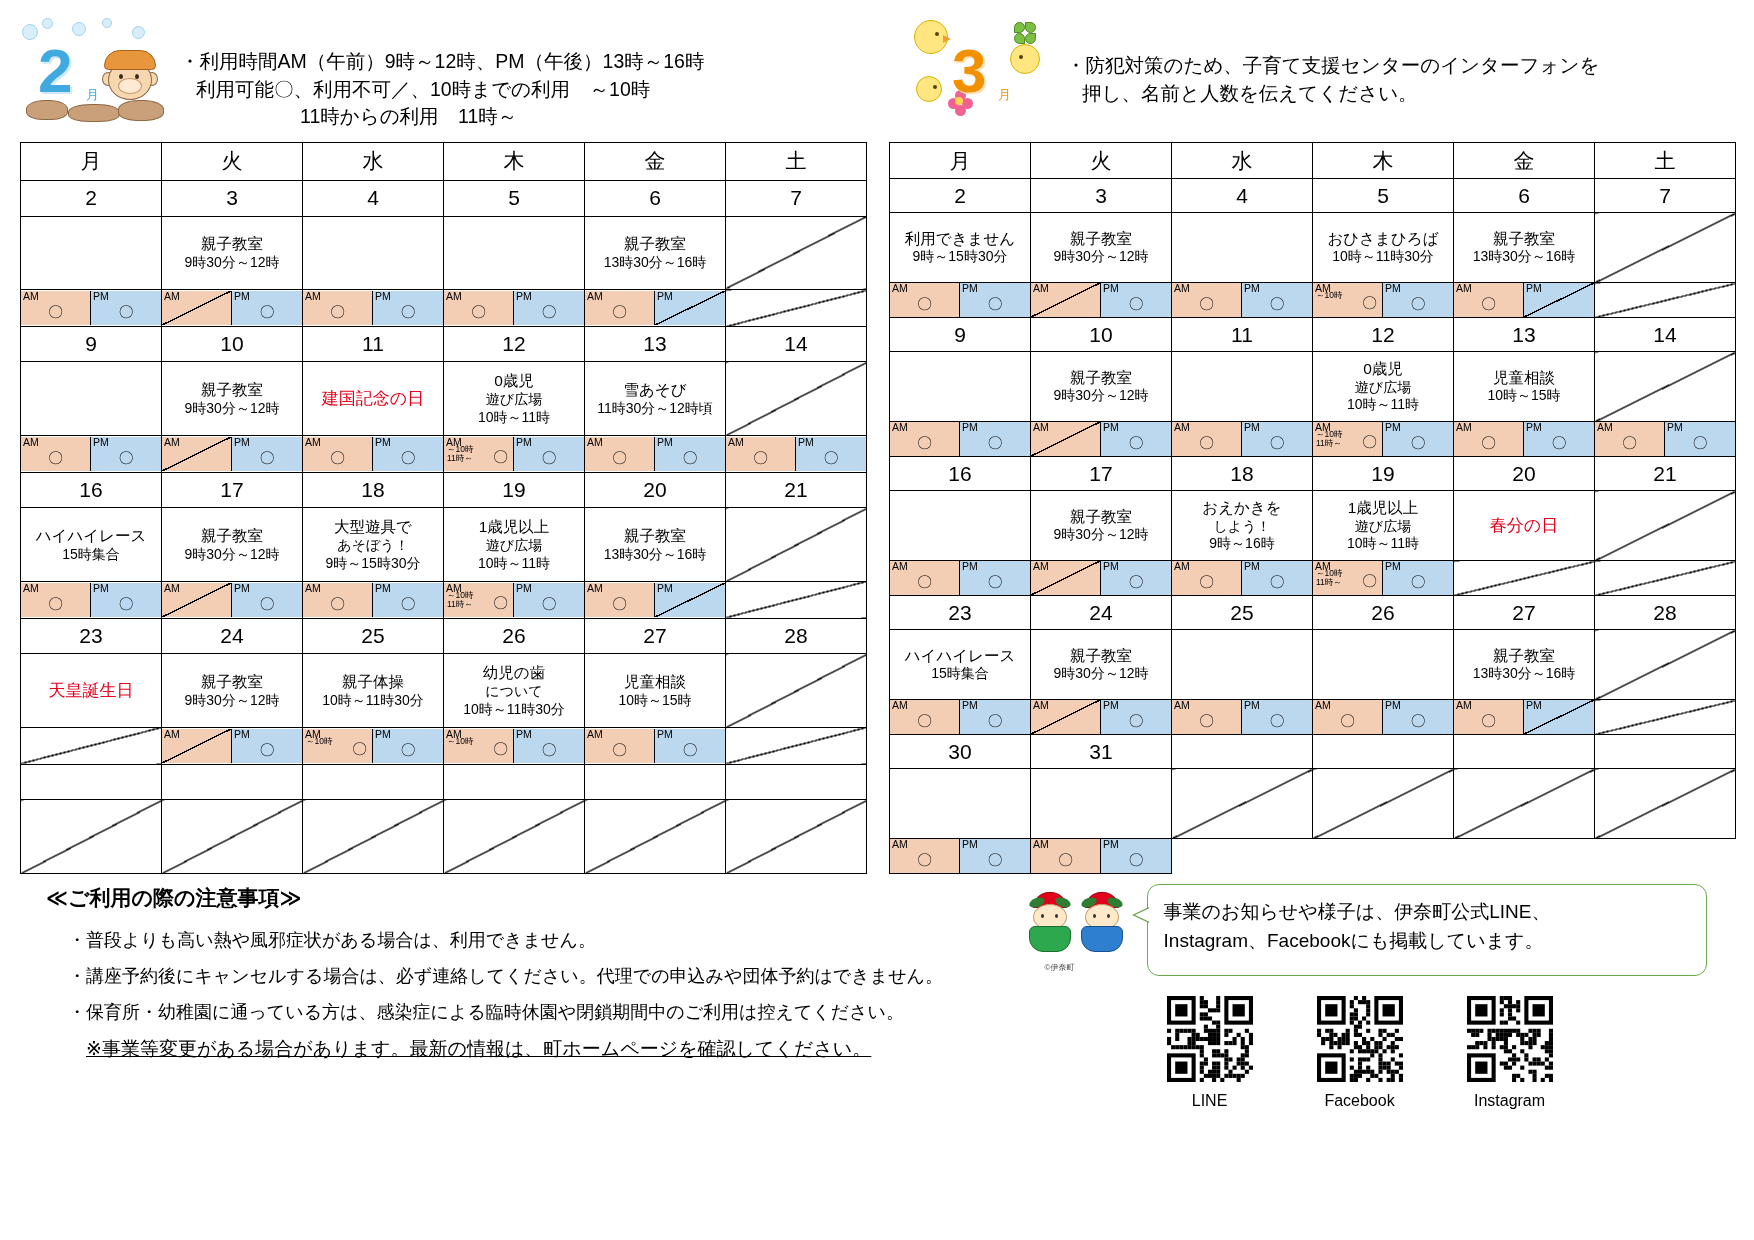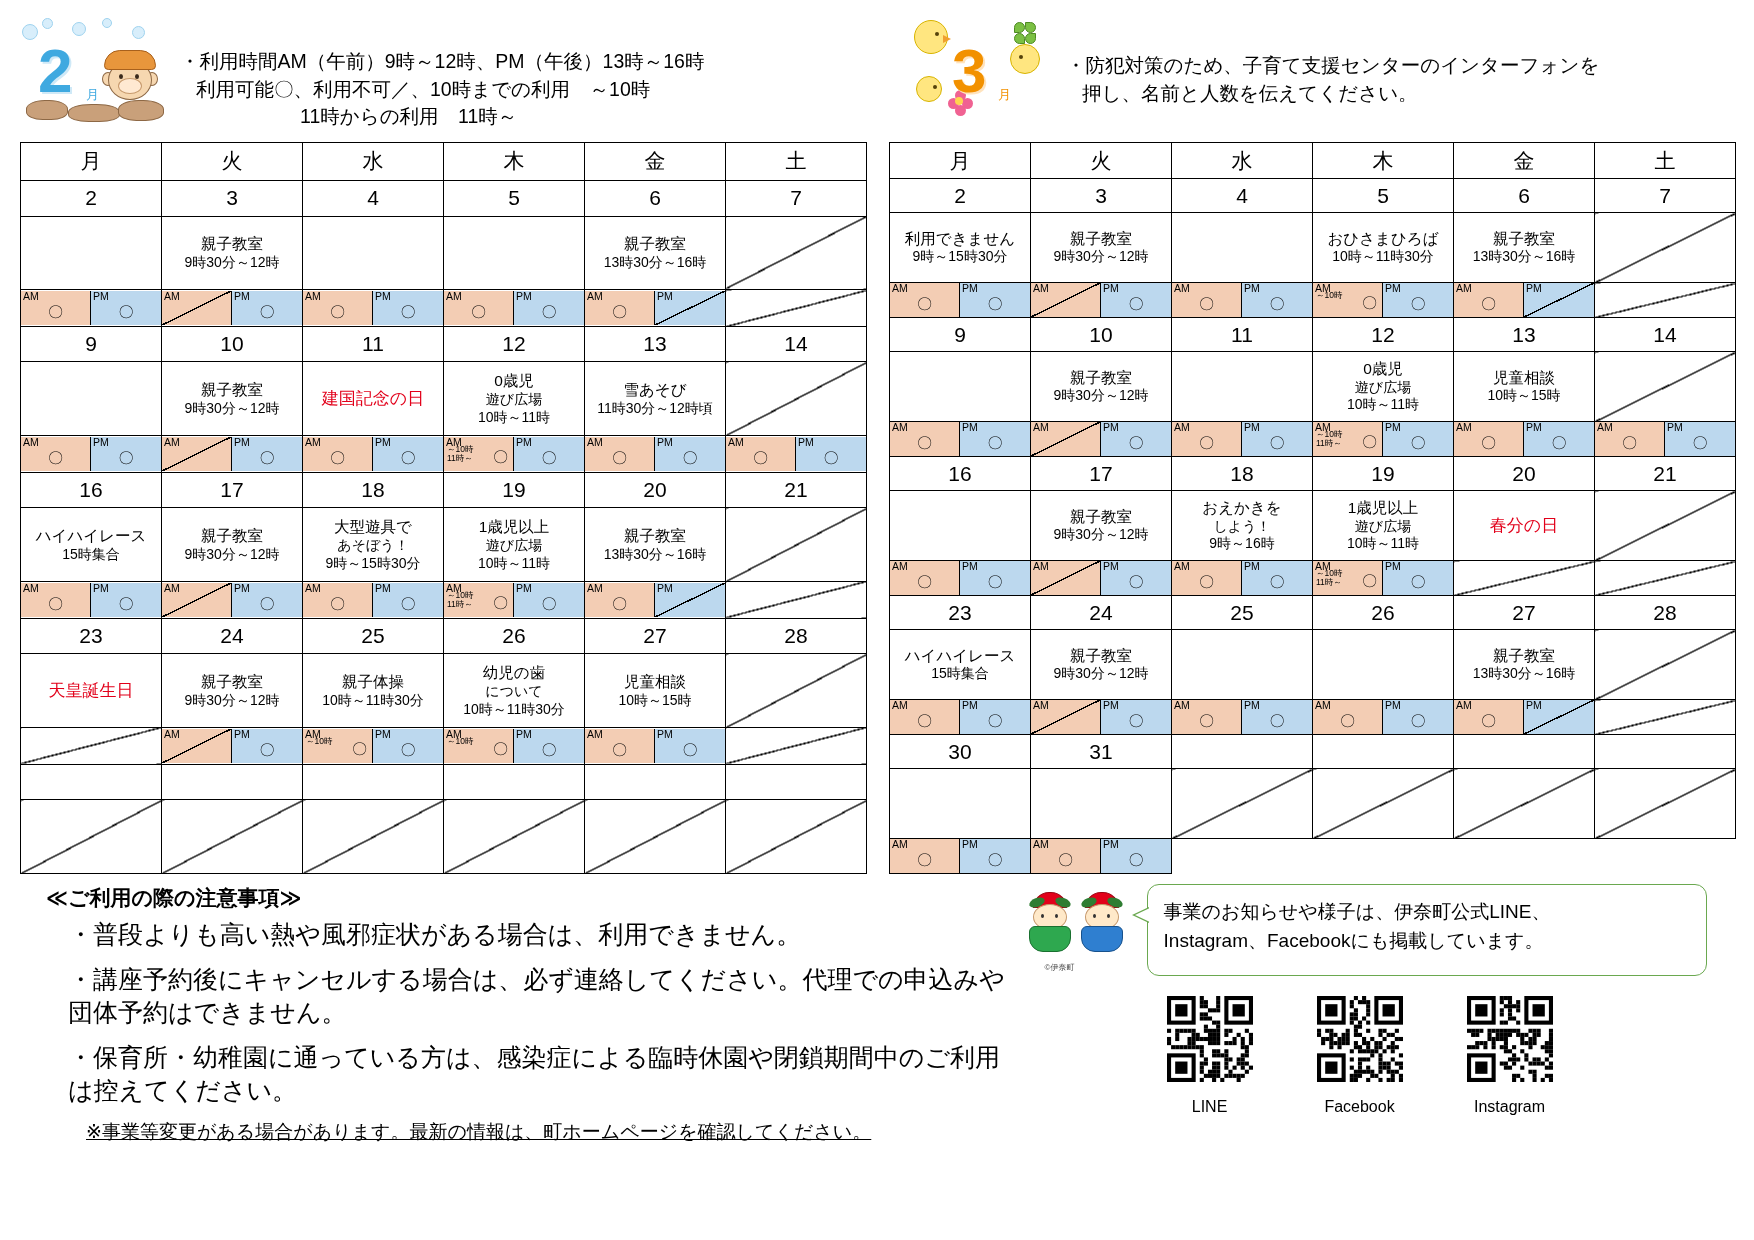--- a/index.html
+++ b/index.html
@@ -78,22 +78,22 @@
   .am { background:#f3cdb4; }
   .pm { background:#bcd8ee; }
   .diag { background-image: linear-gradient(to bottom right, transparent calc(50% - 0.7px), #000 calc(50% - 0.7px), #000 calc(50% + 0.7px), transparent calc(50% + 0.7px)); }
 
   
   col.c { width:141px; }
 
   
   .footer { display:flex; margin-top:10px; }
   .foot-left { width:1000px; padding-left:26px; }
-  .foot-left .ttl { font-size:21px; font-weight:bold; margin-bottom:6px; }
-  .foot-left .li { font-size:25px; padding-left:22px; margin-bottom:12px; }
+  .foot-left .ttl { font-size:21px; font-weight:bold; margin-bottom:16px; }
+  .foot-left .li { font-size:18px; padding-left:22px; margin-bottom:12px; }
   .foot-left .li2 { font-size:19px; padding-left:40px; text-decoration:underline; }
 
   .foot-right { position:relative; width:720px; padding-left:10px; }
   .balloon {
     position:absolute; left:130px; top:0px; width:560px; min-height:92px;
     border:1.5px solid #6aa84f; border-radius:12px; padding:12px 16px;
     font-size:19px; line-height:1.55; background:#fff;
   }
   .balloon:after {
     content:""; position:absolute; left:-16px; top:22px;
@@ -111,21 +111,21 @@
   .mascot .leaf { position:absolute; left:2px; top:6px; width:16px; height:9px; background:#2e7d32; border-radius:50%; transform:rotate(-20deg); }
   .mascot .leaf2 { position:absolute; left:28px; top:6px; width:16px; height:9px; background:#2e7d32; border-radius:50%; transform:rotate(20deg); }
   .mascot .face { position:absolute; left:6px; top:12px; width:34px; height:26px; background:#ffe9c9; border:1px solid #c79a6d; border-radius:50%; }
   .mascot .body { position:absolute; left:2px; top:34px; width:42px; height:26px; background:#2ea84f; border:1px solid #19702f; border-radius:6px 6px 14px 14px; }
   .mascot .eye { position:absolute; top:22px; width:3px;height:4px;background:#333;border-radius:50%; }
   .mascot-label { position:absolute; left:18px; top:70px; font-size:8px; color:#444; }
 
   .qrs { position:absolute; left:150px; top:112px; display:flex; gap:64px; }
   .qr-block { text-align:center; }
   .qr { width:86px; height:86px; }
-  .qr-label { font-size:16px; margin-top:12px; }
+  .qr-label { font-size:16px; margin-top:6px; }
 </style>
 </head>
 <body>
 
 <div class="page">
 
   <div class="headers">
 
     <div class="hdr hdr-left">
       <div class="mark m2">

